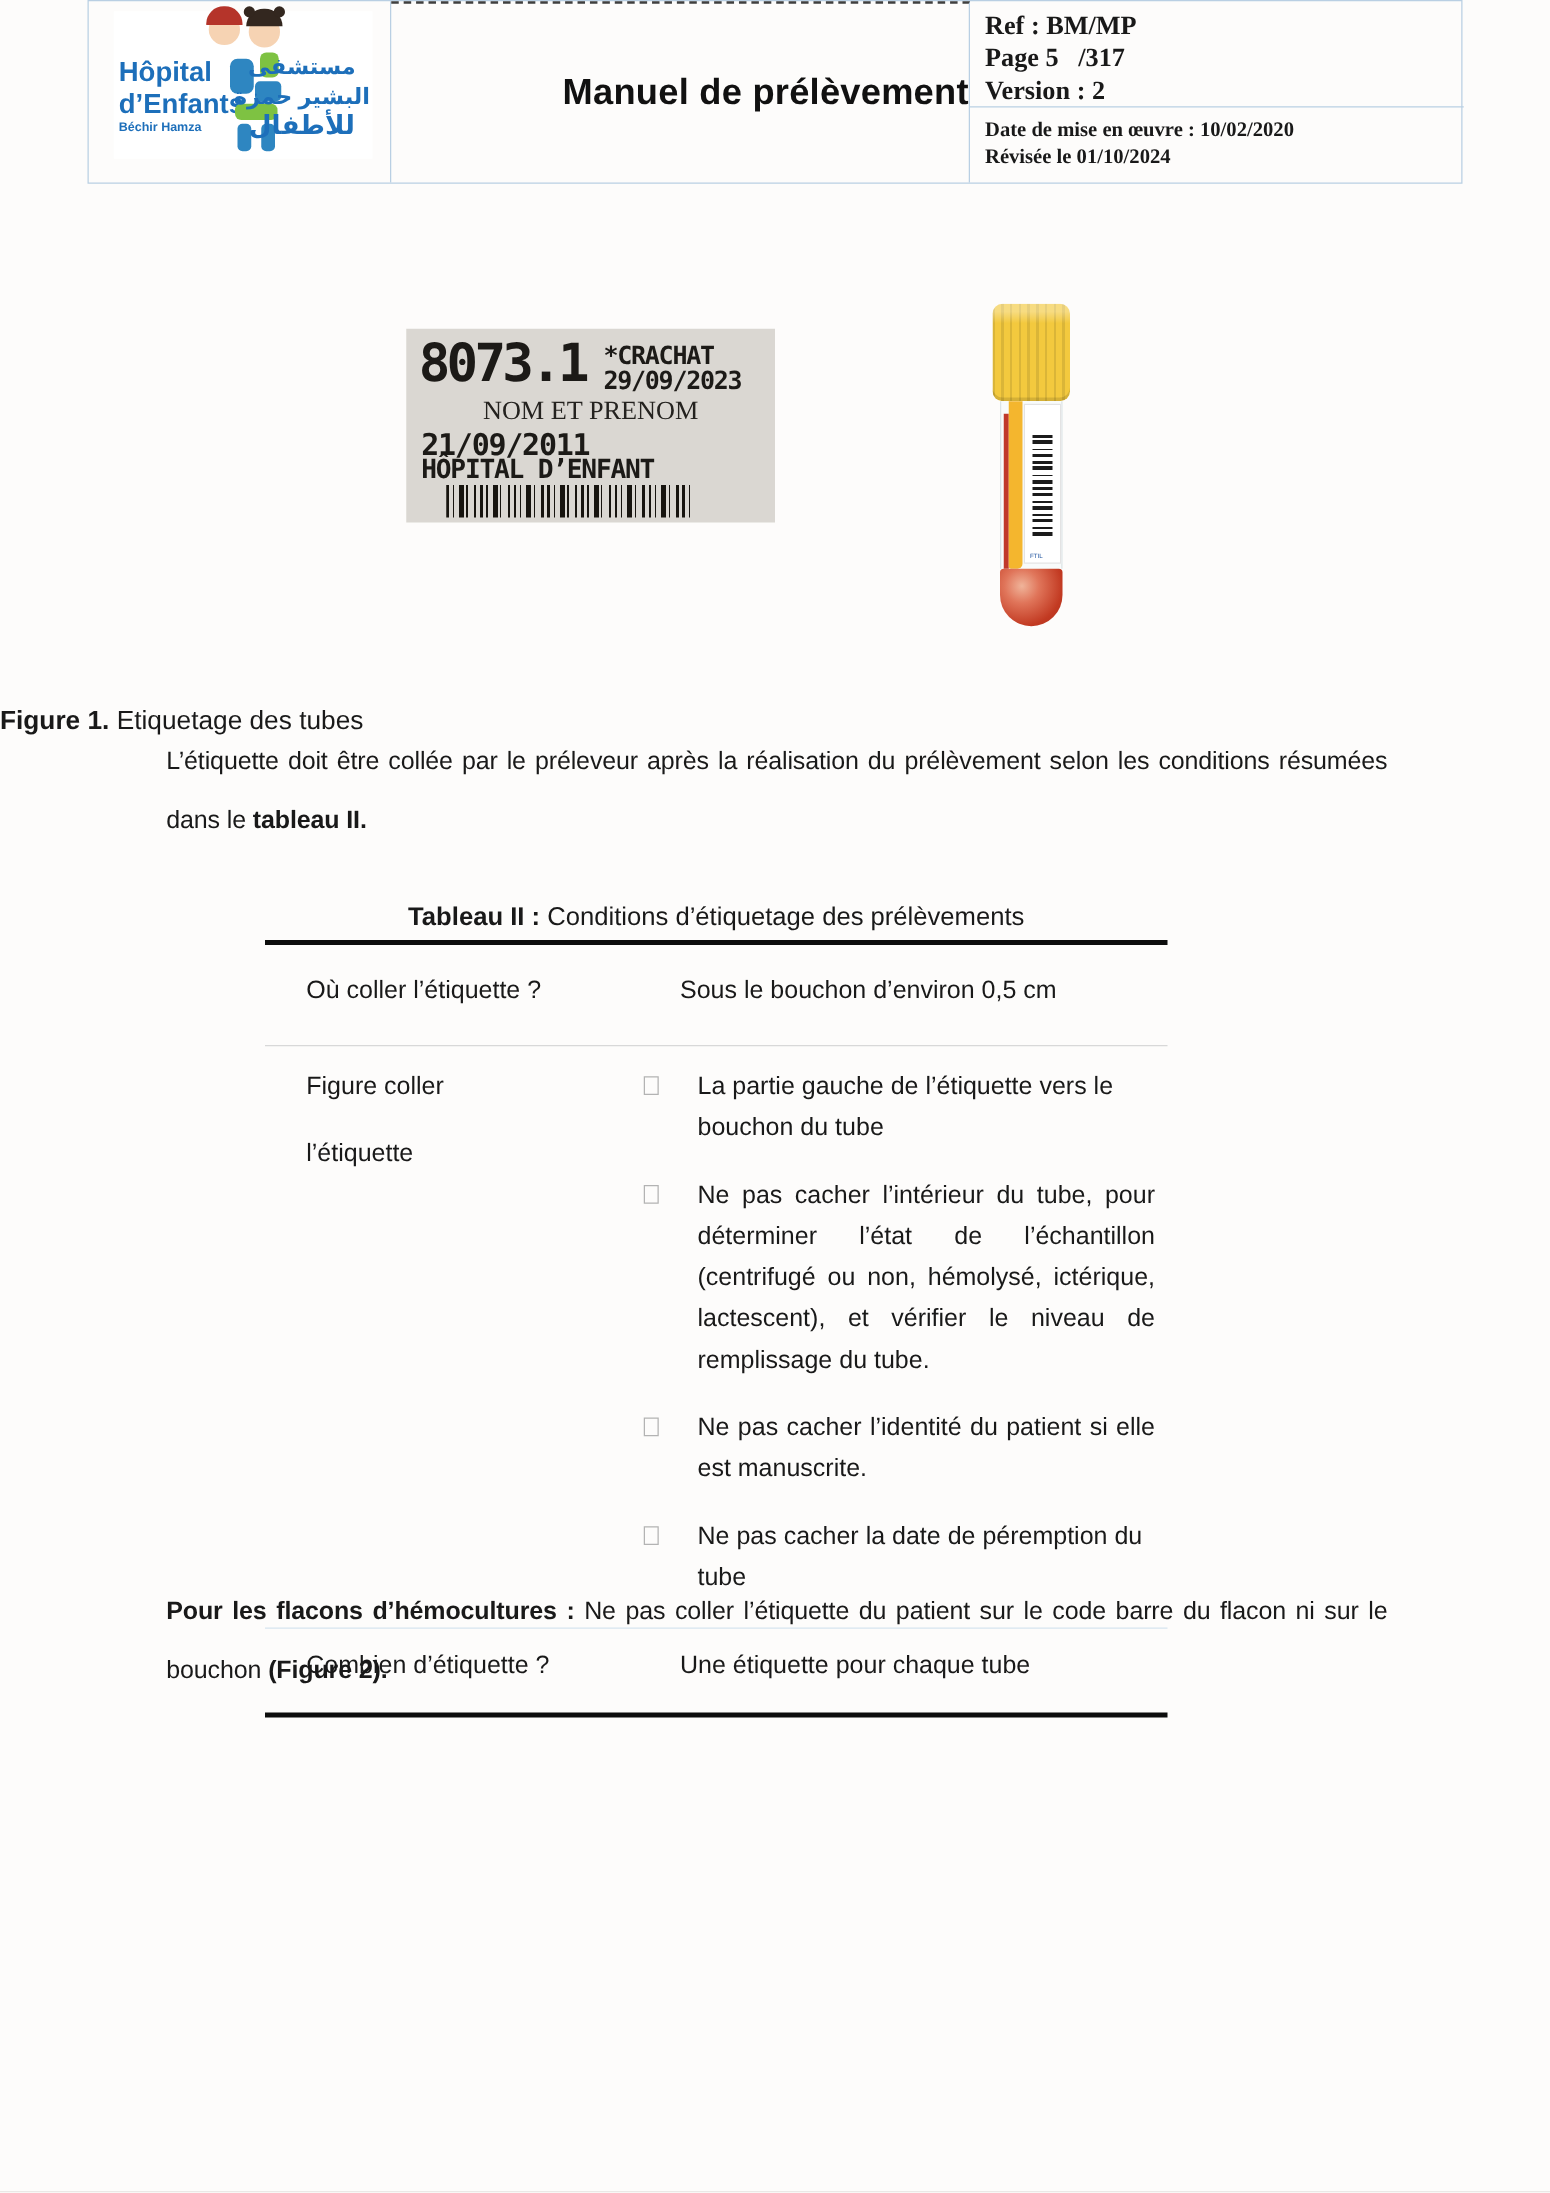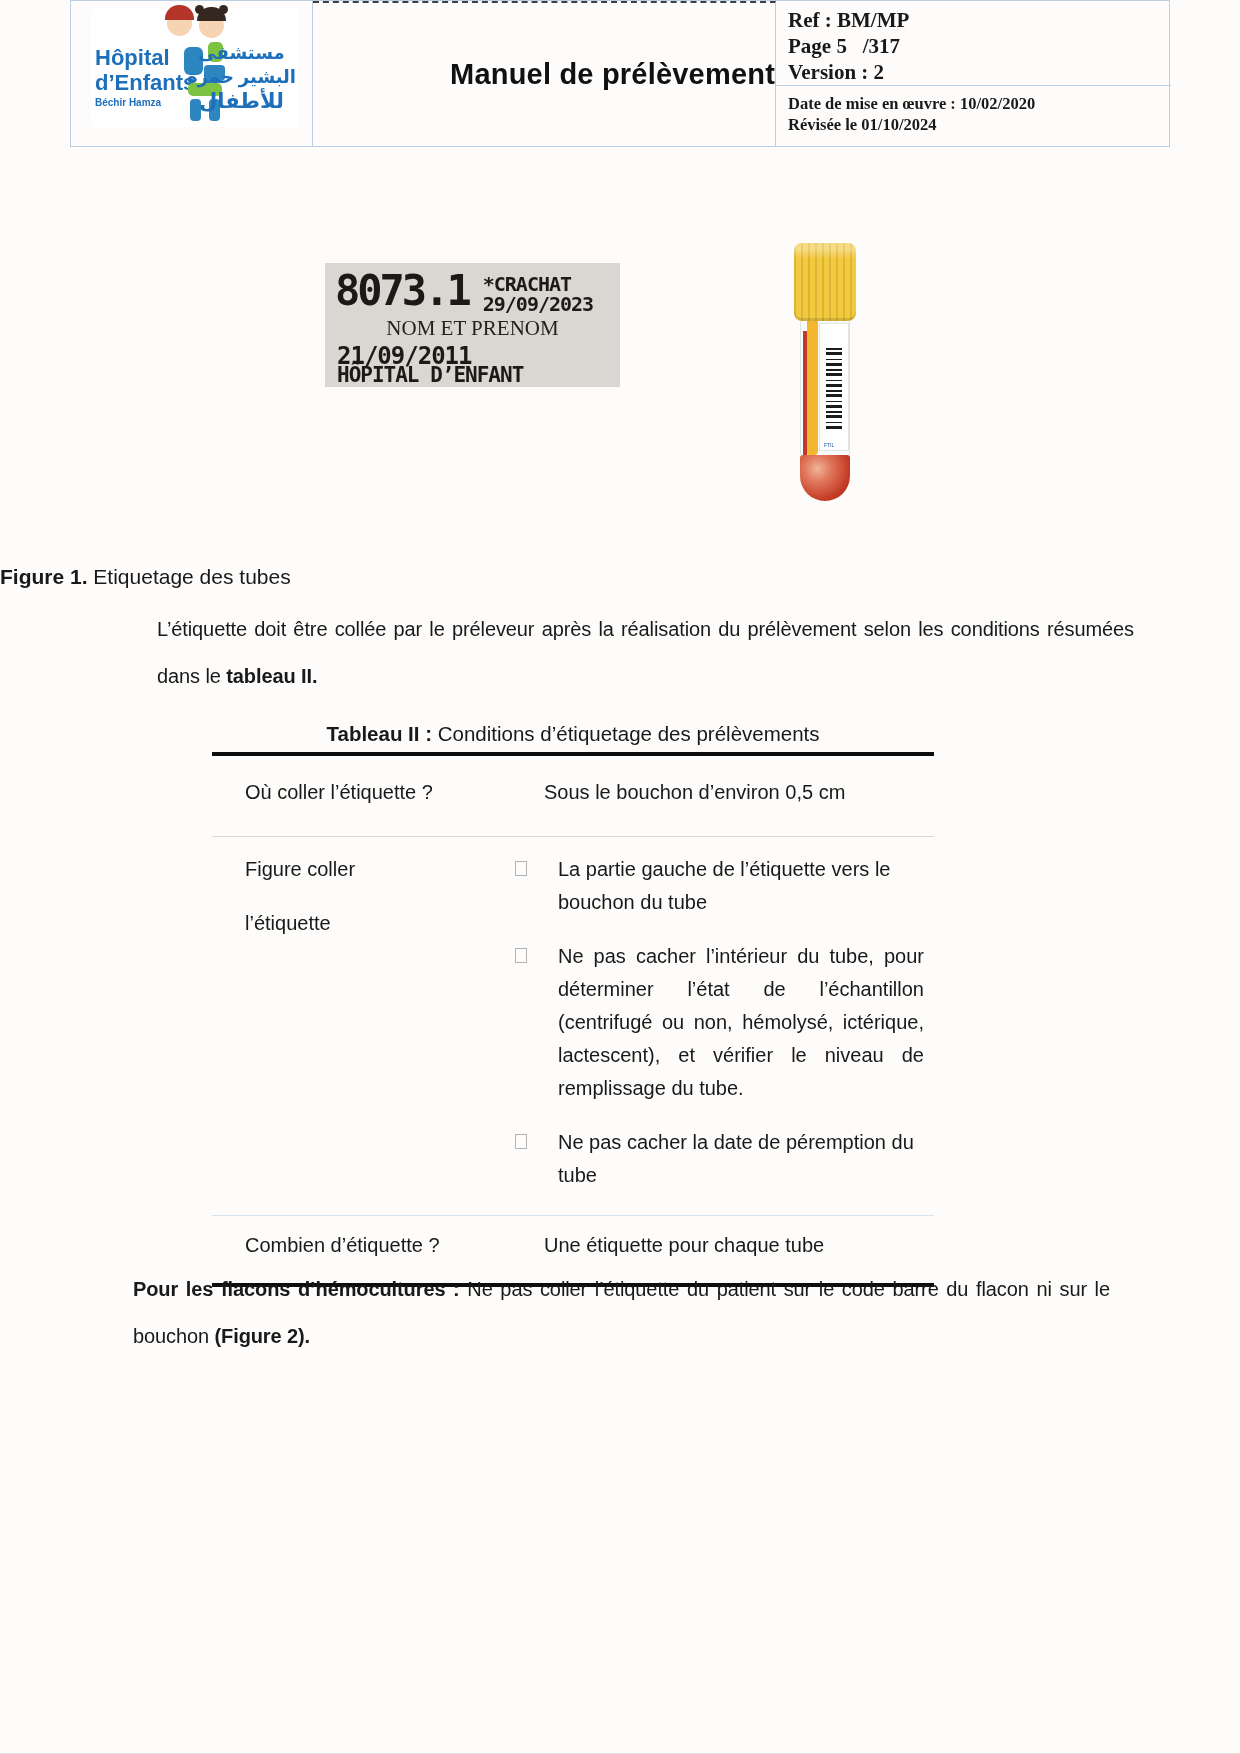--- a/index.html
+++ b/index.html
@@ -44,21 +44,21 @@
   .kid{position:absolute; width:25px; height:25px; border-radius:50%; background:#f6d3b3;}
   .kid-boy{left:76px; top:2px;}
   .kid-boy::before{content:""; position:absolute; left:-2px; top:-6px; width:29px; height:15px; border-radius:14px 14px 0 0; background:#b5342a;}
   .kid-girl{left:108px; top:4px;}
   .kid-girl::before{content:""; position:absolute; left:-2px; top:-6px; width:29px; height:14px; border-radius:14px 14px 0 0; background:#33271f;}
   .bun{position:absolute; width:9px; height:9px; border-radius:50%; background:#33271f; top:-8px;}
   .bun.l{left:-4px;} .bun.r{right:-4px;}
   .logo-mark{position:absolute; left:88px; top:30px; width:54px; height:84px;}
   
   .spec-label{
-    position:absolute; left:325px; top:263px; width:295px; height:124px;
+    position:absolute; left:325px; top:263px; width:295px; height:155px;
     background:var(--label-bg); overflow:hidden;
     font-family:"DejaVu Sans Mono","Liberation Mono",monospace; color:#1c1a17;
   }
   .sl-row{position:absolute; left:10px; top:8px; width:275px; display:flex;}
   .sl-code{font-size:42px; font-weight:bold; letter-spacing:-3px; line-height:40px;}
   .sl-right{margin-left:14px; font-size:20px; font-weight:bold; line-height:20px; letter-spacing:-1px; padding-top:3px;}
   .sl-name{position:absolute; left:0; top:53px; width:100%; text-align:center;
     font-family:"Liberation Serif","DejaVu Serif",serif; font-size:21px; color:#24221f;}
   .sl-dob{position:absolute; left:12px; top:82px; font-size:24px; font-weight:bold; letter-spacing:-1px; line-height:22px;}
   .sl-hosp{position:absolute; left:12px; top:100px; font-size:21px; font-weight:bold; letter-spacing:-1px;}
@@ -102,21 +102,21 @@
     border-radius:3px 3px 25px 25px;
     background:radial-gradient(ellipse at 35% 30%, #f0b49a 0%, #e0755a 30%, #c23a22 70%, #a92e1a 100%);
   }
   
   .fig-caption{position:absolute; left:0; top:565px; width:1134px; font-size:21px;}
   .fig-caption b{font-weight:bold;}
   .para{
     position:absolute; left:133px; width:977px; font-size:20px; line-height:47px;
     text-align:justify; letter-spacing:-.1px;
   }
-  .intro{top:606px;margin-left:24px;}
+  .intro{top:586px;}
   .note{top:1266px;}
   
   .tbl-title{position:absolute; left:212px; top:722px; width:722px; text-align:center; font-size:20.5px;}
   .tbl{
     position:absolute; left:212px; top:752px; width:722px;
     border-top:4px solid var(--table-border); border-bottom:4px solid var(--table-border);
     font-size:20px;
   }
   .t-row{display:flex;}
   .t-row1{padding:20px 0 27px; border-bottom:1px solid #d8d8d8;}
@@ -230,21 +230,21 @@
       <div class="acol">Sous le bouchon d’environ 0,5 cm</div>
     </div>
     <div class="t-row t-row2">
       <div class="qcol">
         <div>Figure coller</div>
         <div class="q2">l’étiquette</div>
       </div>
       <ul class="blist">
         <li><span class="sq"></span><span>La partie gauche de l’étiquette vers le bouchon du tube</span></li>
         <li class="just"><span class="sq"></span><span>Ne pas cacher l’intérieur du tube, pour déterminer l’état de l’échantillon (centrifugé ou non, hémolysé, ictérique, lactescent), et vérifier le niveau de remplissage du tube.</span></li>
-        <li class="just"><span class="sq"></span></li>
+        <li class="just"><span class="sq"></span><span>Ne pas cacher l’identité du patient si elle est manuscrite.</span></li>
         <li><span class="sq"></span><span>Ne pas cacher la date de péremption du tube</span></li>
       </ul>
     </div>
     <div class="t-row t-row3">
       <div class="qcol">Combien d’étiquette ?</div>
       <div class="acol">Une étiquette pour chaque tube</div>
     </div>
   </div>
 
   <div class="para note">

